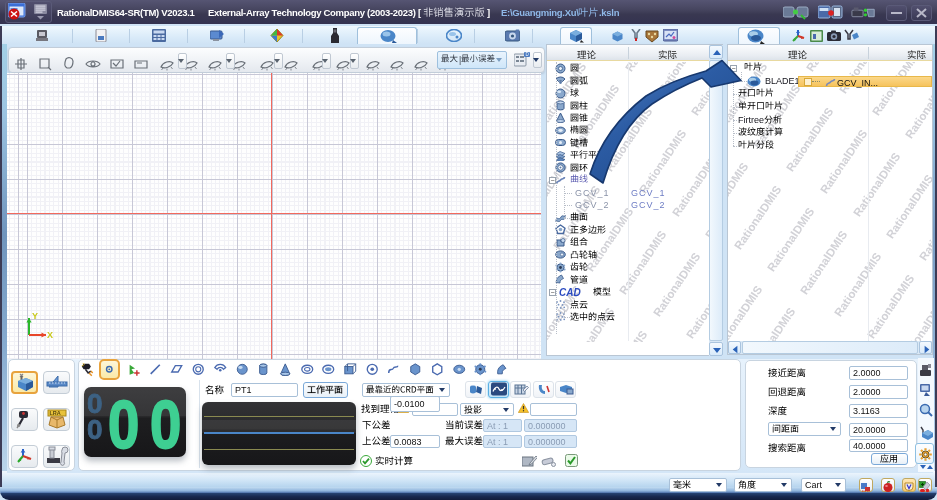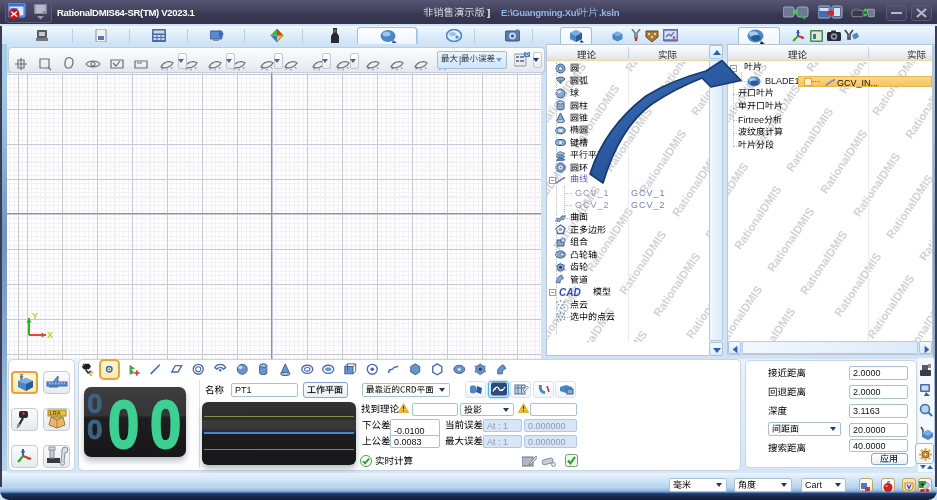--- a/index.html
+++ b/index.html
@@ -74,20 +74,21 @@
   </svg>
   <svg class="abs" style="left:33px;top:4px" width="15" height="16" viewBox="0 0 15 16">
     <rect x="1" y="0" width="13" height="10" rx="1" fill="#8a8aa0"></rect>
     <rect x="2.5" y="1.5" width="10" height="1.2" fill="#d8d8e4"></rect>
       <rect x="2.5" y="3.5" width="10" height="1.2" fill="#d8d8e4"></rect>
       <rect x="2.5" y="5.5" width="10" height="1.2" fill="#d8d8e4"></rect>
       <rect x="2.5" y="7.5" width="7" height="1.2" fill="#d8d8e4"></rect>
     <path d="M4 12 h7 l-3.5 3.5 z" fill="#9a9ab0"></path>
   </svg>
   <div class="abs ttext" style="left:57px;top:7px;letter-spacing:-0.3px;font-size:9.5px">RationalDMIS64-SR(TM) V2023.1</div>
+  <div class="abs ttext" style="left:208px;top:7px;letter-spacing:-0.3px;font-size:9.5px">External-Array Technology Company (2003-2023) [</div>
   <div class="abs" style="left:423px;top:5px"><svg width="63" height="12" viewBox="0 -9.06 63 12" style="overflow:visible">
         <path d="M6 -8.6V0.8H6.8V-1.6H9.9V-2.4H6.8V-4H9.5V-4.8H6.8V-6.3H9.7V-7.1H6.8V-8.6ZM0.6 -2.4V-1.7H3.6V0.8H4.4V-8.6H3.6V-7.1H0.8V-6.3H3.6V-4.8H1V-4H3.6V-2.4Z M14.8 -8C15.2 -7.4 15.6 -6.6 15.8 -6.1L16.4 -6.4C16.3 -6.9 15.8 -7.7 15.4 -8.3ZM19.4 -8.4C19.2 -7.8 18.7 -6.9 18.4 -6.4L19 -6.1C19.3 -6.6 19.8 -7.4 20.1 -8.1ZM12.1 -8.6C11.8 -7.7 11.3 -6.8 10.7 -6.1C10.8 -6 11 -5.6 11.1 -5.5C11.4 -5.8 11.7 -6.2 12 -6.7H14.5V-7.4H12.4C12.5 -7.7 12.7 -8.1 12.8 -8.4ZM10.9 -3.5V-2.8H12.4V-0.8C12.4 -0.4 12.1 -0.1 11.9 0C12.1 0.2 12.2 0.5 12.3 0.7C12.5 0.5 12.7 0.4 14.5 -0.6C14.4 -0.8 14.3 -1.1 14.3 -1.3L13.1 -0.7V-2.8H14.6V-3.5H13.1V-4.9H14.3V-5.6H11.4V-4.9H12.4V-3.5ZM15.7 -3.2H19.1V-2.1H15.7ZM15.7 -3.9V-5H19.1V-3.9ZM17.1 -8.7V-5.7H15V0.8H15.7V-1.4H19.1V-0.2C19.1 -0 19.1 0 18.9 0C18.8 0 18.2 0 17.7 0C17.8 0.2 17.9 0.5 17.9 0.7C18.7 0.7 19.2 0.7 19.4 0.6C19.7 0.5 19.8 0.3 19.8 -0.1V-5.7L19.1 -5.7H17.8V-8.7Z M23.2 -8.7C22.7 -7.5 21.8 -6.4 20.9 -5.6C21.1 -5.5 21.4 -5.2 21.5 -5.1C21.8 -5.3 22.1 -5.7 22.4 -6V-2.6H23.2V-3H29.9V-3.6H26.6V-4.4H29.2V-5H26.6V-5.7H29.2V-6.2H26.6V-6.9H29.7V-7.5H26.7C26.6 -7.9 26.3 -8.3 26.1 -8.7L25.4 -8.5C25.6 -8.2 25.7 -7.8 25.9 -7.5H23.4C23.6 -7.8 23.8 -8.1 23.9 -8.4ZM22.4 -2.3V0.8H23.2V0.4H28.5V0.8H29.3V-2.3ZM23.2 -0.3V-1.6H28.5V-0.3ZM25.8 -5.7V-5H23.2V-5.7ZM25.8 -6.2H23.2V-6.9H25.8ZM25.8 -4.4V-3.6H23.2V-4.4Z M37.8 -0.6C38.6 -0.2 39.6 0.4 40 0.8L40.6 0.3C40.1 -0.1 39.1 -0.7 38.4 -1.1ZM35.9 -1C35.3 -0.5 34.4 -0.1 33.6 0.2C33.8 0.3 34 0.6 34.2 0.8C35 0.4 36 -0.1 36.6 -0.7ZM31.9 -8C32.4 -7.7 33.1 -7.3 33.5 -7L33.9 -7.6C33.6 -7.9 32.9 -8.3 32.3 -8.5ZM31.3 -5.2C31.8 -4.9 32.5 -4.5 32.9 -4.3L33.3 -4.9C32.9 -5.1 32.2 -5.5 31.7 -5.7ZM31.6 0.1 32.3 0.6C32.7 -0.4 33.3 -1.6 33.7 -2.7L33.1 -3.2C32.7 -2 32 -0.7 31.6 0.1ZM36.4 -8.5C36.6 -8.3 36.7 -8 36.8 -7.7H34.1V-6H34.8V-7H39.7V-6H40.5V-7.7H37.7C37.6 -8 37.4 -8.4 37.2 -8.7ZM35.1 -2.6H36.8V-1.8H35.1ZM37.6 -2.6H39.3V-1.8H37.6ZM35.1 -4.1H36.8V-3.2H35.1ZM37.6 -4.1H39.3V-3.2H37.6ZM34.8 -6.1V-5.4H36.8V-4.7H34.4V-1.1H40.1V-4.7H37.6V-5.4H39.7V-6.1Z M43.6 -3.6C43.2 -2.5 42.4 -1.3 41.6 -0.6C41.8 -0.5 42.1 -0.2 42.3 -0.1C43.1 -0.9 43.9 -2.1 44.4 -3.4ZM48.2 -3.3C49 -2.3 49.8 -1 50 -0.1L50.8 -0.5C50.5 -1.3 49.7 -2.6 49 -3.6ZM42.7 -7.9V-7.1H50V-7.9ZM41.8 -5.4V-4.6H45.9V-0.2C45.9 -0 45.9 0 45.7 0C45.5 0 44.8 0 44.1 0C44.2 0.2 44.4 0.6 44.4 0.8C45.3 0.8 45.9 0.8 46.3 0.7C46.7 0.5 46.8 0.3 46.8 -0.2V-4.6H50.9V-5.4Z M52.6 -8.4V-4.3C52.6 -2.8 52.5 -0.9 51.8 0.4C52 0.5 52.2 0.7 52.4 0.9C53 -0.2 53.2 -1.6 53.3 -2.9H54.7V0.8H55.4V-3.6H53.3L53.3 -4.4V-5.1H56V-5.8H55.1V-8.7H54.4V-5.8H53.3V-8.4ZM60.3 -4.9C60 -3.8 59.7 -2.8 59.2 -1.9C58.6 -2.8 58.3 -3.8 58.1 -4.9ZM56.5 -8V-4.4C56.5 -2.9 56.4 -0.9 55.6 0.4C55.8 0.5 56.1 0.7 56.2 0.9C57.1 -0.6 57.2 -2.7 57.2 -4.4V-4.9H57.4C57.7 -3.6 58.1 -2.3 58.7 -1.3C58.2 -0.6 57.5 -0.1 56.8 0.2C57 0.4 57.2 0.7 57.3 0.8C58 0.5 58.6 -0 59.1 -0.7C59.6 -0 60.2 0.5 60.9 0.8C61 0.6 61.2 0.4 61.4 0.2C60.7 -0.1 60.1 -0.6 59.6 -1.3C60.3 -2.3 60.9 -3.8 61.1 -5.6L60.6 -5.7L60.5 -5.6H57.2V-7.3C58.6 -7.4 60.2 -7.6 61.3 -7.9L60.8 -8.6C59.7 -8.3 58 -8.1 56.5 -8Z" fill="#dadae4"></path>
       </svg></div>
   <div class="abs ttext" style="left:487px;top:7px;font-size:9.5px">]</div>
   <div class="abs ttext tfile" style="left:501px;top:7px;letter-spacing:-0.3px;font-size:9.5px">E:\Guangming.Xu\</div>
   <div class="abs" style="left:578px;top:5px"><svg width="22" height="12" viewBox="0 -9.06 22 12" style="overflow:visible">
         <path d="M0.8 -7.6V-1H1.5V-1.8H3.8V-4.4H6.4V0.8H7.2V-4.4H9.9V-5.1H7.2V-8.5H6.4V-5.1H3.8V-7.6ZM1.5 -6.8H3.1V-2.5H1.5Z M12.2 -8.4V-5C12.2 -3.1 12 -1.2 10.7 0.2C10.9 0.4 11.2 0.7 11.3 0.8C12.2 -0.2 12.7 -1.5 12.8 -2.8H17.2V0.8H18V-3.5H12.9C12.9 -4 13 -4.5 13 -5V-5.2H19.6V-6H16.7V-8.6H15.9V-6H13V-8.4Z" fill="#8fb8e8"></path>
       </svg></div>
   <div class="abs ttext tfile" style="left:599px;top:7px;letter-spacing:-0.3px;font-size:9.5px">.ksln</div>
 
@@ -966,21 +967,21 @@
     <path d="M5.5 0.5 L10.7 9.5 H0.3 Z" fill="#f5c02a" stroke="#c89018" stroke-width="0.6"></path>
     <path d="M5.5 3 v3.2" stroke="#333" stroke-width="1.2"></path>
     <circle cx="5.5" cy="7.8" r="0.7" fill="#333"></circle>
   </svg>
 <div class="abs inp" style="left:530px;top:403px;width:47px;height:13px"></div>
 <div class="abs label" style="left:362px;top:420px">
     <svg width="30" height="11" viewBox="0 -8.36 30 11" style="overflow:visible">
       <path d="M0.5 -7.3V-6.6H4.2V0.8H4.9V-4.3C6 -3.7 7.3 -2.9 8 -2.4L8.5 -3C7.7 -3.6 6.2 -4.5 5.1 -5L4.9 -4.9V-6.6H9V-7.3Z M12.6 -7.7C12 -6.3 11.1 -4.9 10 -4.1C10.2 -4 10.5 -3.7 10.6 -3.6C11.7 -4.5 12.7 -5.9 13.3 -7.5ZM15.8 -7.8 15.1 -7.5C15.8 -6.1 17.1 -4.5 18.1 -3.6C18.2 -3.7 18.5 -4 18.7 -4.2C17.7 -4.9 16.5 -6.5 15.8 -7.8ZM11 0.1C11.4 0 11.9 -0 16.9 -0.4C17.2 0 17.4 0.4 17.6 0.7L18.3 0.3C17.8 -0.6 16.8 -1.9 16 -2.9L15.3 -2.6C15.7 -2.1 16.1 -1.6 16.5 -1L12 -0.8C13 -1.9 13.9 -3.3 14.7 -4.8L13.9 -5.1C13.2 -3.5 12 -1.8 11.6 -1.4C11.3 -1 11 -0.7 10.8 -0.6C10.9 -0.4 11 -0 11 0.1Z M25.6 -8C25.4 -7.6 25.1 -7.1 24.9 -6.7H22.7C22.5 -7.1 22.2 -7.6 21.9 -8L21.3 -7.7C21.5 -7.4 21.7 -7 21.9 -6.7H20V-6.1H23.2C23.1 -5.8 23.1 -5.5 23 -5.3H20.5V-4.6H22.8C22.7 -4.3 22.6 -4 22.5 -3.8H19.6V-3.1H22.1C21.5 -2 20.6 -1.1 19.4 -0.5C19.5 -0.3 19.8 -0 19.9 0.1C20.9 -0.4 21.7 -1.2 22.4 -2.1V-1.7H24.3V-0.3H21.1V0.4H27.9V-0.3H25V-1.7H27.2V-2.3H22.5C22.7 -2.6 22.8 -2.8 22.9 -3.1H27.9V-3.8H23.2C23.4 -4 23.5 -4.3 23.6 -4.6H27.1V-5.3H23.7C23.8 -5.5 23.9 -5.8 23.9 -6.1H27.6V-6.7H25.6C25.9 -7 26.1 -7.4 26.4 -7.8Z" fill="#000"></path>
     </svg>
   </div>
-<div class="abs inp" style="left:390px;top:419px;width:50px;height:23px">-0.0100</div>
+<div class="abs inp" style="left:390px;top:396px;width:50px;height:16px">-0.0100</div>
 <div class="abs label" style="left:445px;top:420px">
     <svg width="39" height="11" viewBox="0 -8.36 39 11" style="overflow:visible">
       <path d="M1.1 -7.3C1.7 -6.6 2.2 -5.7 2.4 -5.1L3.1 -5.4C2.8 -6 2.3 -6.9 1.8 -7.6ZM7.6 -7.6C7.3 -6.9 6.8 -5.9 6.4 -5.3L7 -5C7.4 -5.6 8 -6.6 8.4 -7.4ZM1.1 -0.4V0.4H7.5V0.8H8.3V-4.6H5.1V-8H4.4V-4.6H1.3V-3.9H7.5V-2.5H1.6V-1.8H7.5V-0.4Z M15.2 -4.9V-1H15.9V-4.9ZM17.2 -5.2V-0.1C17.2 0 17.1 0 17 0C16.8 0.1 16.3 0.1 15.7 0C15.8 0.2 15.9 0.5 16 0.7C16.7 0.7 17.2 0.7 17.5 0.6C17.8 0.5 17.9 0.3 17.9 -0.1V-5.2ZM16.4 -8C16.2 -7.6 15.8 -6.9 15.5 -6.5H12.6L13.1 -6.6C12.9 -7 12.5 -7.6 12.1 -8L11.5 -7.8C11.8 -7.4 12.2 -6.8 12.3 -6.5H10V-5.8H18.5V-6.5H16.3C16.6 -6.9 16.9 -7.3 17.1 -7.8ZM13.4 -2.9V-1.9H11.3V-2.9ZM13.4 -3.4H11.3V-4.4H13.4ZM10.6 -5V0.7H11.3V-1.3H13.4V-0.1C13.4 0.1 13.3 0.1 13.2 0.1C13.1 0.1 12.7 0.1 12.2 0.1C12.3 0.3 12.4 0.5 12.4 0.7C13.1 0.7 13.5 0.7 13.7 0.6C14 0.5 14.1 0.3 14.1 -0.1V-5Z M23.7 -6.9H26.8V-5.6H23.7ZM23.1 -7.5V-5H27.5V-7.5ZM20 -7.3C20.5 -6.8 21.1 -6.2 21.4 -5.8L21.9 -6.3C21.6 -6.7 20.9 -7.3 20.4 -7.7ZM22.5 -2.4V-1.8H24.6C24.3 -0.8 23.7 -0.2 22.2 0.2C22.4 0.3 22.5 0.6 22.6 0.8C24.1 0.3 24.8 -0.4 25.2 -1.3C25.7 -0.3 26.6 0.4 27.7 0.8C27.8 0.6 28 0.3 28.2 0.2C27 -0.1 26.1 -0.8 25.7 -1.8H28.1V-2.4H25.5C25.5 -2.7 25.6 -3.1 25.6 -3.5H27.8V-4.1H22.8V-3.5H24.9C24.9 -3.1 24.8 -2.7 24.8 -2.4ZM20.8 0.5C20.9 0.3 21.2 0.1 22.7 -0.9C22.6 -1.1 22.5 -1.3 22.5 -1.5L21.5 -0.8V-5H19.4V-4.3H20.8V-0.9C20.8 -0.5 20.6 -0.3 20.4 -0.2C20.5 -0 20.7 0.3 20.8 0.5Z M35.1 -8C34.9 -7.6 34.6 -7.1 34.4 -6.7H32.2C32 -7.1 31.7 -7.6 31.4 -8L30.8 -7.7C31 -7.4 31.2 -7 31.4 -6.7H29.5V-6.1H32.7C32.6 -5.8 32.6 -5.5 32.5 -5.3H30V-4.6H32.3C32.2 -4.3 32.1 -4 32 -3.8H29.1V-3.1H31.6C31 -2 30.1 -1.1 28.9 -0.5C29 -0.3 29.3 -0 29.4 0.1C30.4 -0.4 31.2 -1.2 31.9 -2.1V-1.7H33.8V-0.3H30.6V0.4H37.4V-0.3H34.5V-1.7H36.7V-2.3H32C32.2 -2.6 32.3 -2.8 32.4 -3.1H37.4V-3.8H32.7C32.9 -4 33 -4.3 33.1 -4.6H36.6V-5.3H33.2C33.3 -5.5 33.4 -5.8 33.4 -6.1H37.1V-6.7H35.1C35.4 -7 35.6 -7.4 35.9 -7.8Z" fill="#000"></path>
     </svg>
   </div>
 <div class="abs inp dis" style="left:483px;top:419px;width:39px;height:13px">At : 1</div>
 <div class="abs inp dis" style="left:524px;top:419px;width:53px;height:13px">0.000000</div>
 <div class="abs label" style="left:362px;top:436px">
     <svg width="30" height="11" viewBox="0 -8.36 30 11" style="overflow:visible">
       <path d="M4.1 -7.8V-0.4H0.5V0.3H9V-0.4H4.8V-4.2H8.4V-4.9H4.8V-7.8Z M12.6 -7.7C12 -6.3 11.1 -4.9 10 -4.1C10.2 -4 10.5 -3.7 10.6 -3.6C11.7 -4.5 12.7 -5.9 13.3 -7.5ZM15.8 -7.8 15.1 -7.5C15.8 -6.1 17.1 -4.5 18.1 -3.6C18.2 -3.7 18.5 -4 18.7 -4.2C17.7 -4.9 16.5 -6.5 15.8 -7.8ZM11 0.1C11.4 0 11.9 -0 16.9 -0.4C17.2 0 17.4 0.4 17.6 0.7L18.3 0.3C17.8 -0.6 16.8 -1.9 16 -2.9L15.3 -2.6C15.7 -2.1 16.1 -1.6 16.5 -1L12 -0.8C13 -1.9 13.9 -3.3 14.7 -4.8L13.9 -5.1C13.2 -3.5 12 -1.8 11.6 -1.4C11.3 -1 11 -0.7 10.8 -0.6C10.9 -0.4 11 -0 11 0.1Z M25.6 -8C25.4 -7.6 25.1 -7.1 24.9 -6.7H22.7C22.5 -7.1 22.2 -7.6 21.9 -8L21.3 -7.7C21.5 -7.4 21.7 -7 21.9 -6.7H20V-6.1H23.2C23.1 -5.8 23.1 -5.5 23 -5.3H20.5V-4.6H22.8C22.7 -4.3 22.6 -4 22.5 -3.8H19.6V-3.1H22.1C21.5 -2 20.6 -1.1 19.4 -0.5C19.5 -0.3 19.8 -0 19.9 0.1C20.9 -0.4 21.7 -1.2 22.4 -2.1V-1.7H24.3V-0.3H21.1V0.4H27.9V-0.3H25V-1.7H27.2V-2.3H22.5C22.7 -2.6 22.8 -2.8 22.9 -3.1H27.9V-3.8H23.2C23.4 -4 23.5 -4.3 23.6 -4.6H27.1V-5.3H23.7C23.8 -5.5 23.9 -5.8 23.9 -6.1H27.6V-6.7H25.6C25.9 -7 26.1 -7.4 26.4 -7.8Z" fill="#000"></path>

